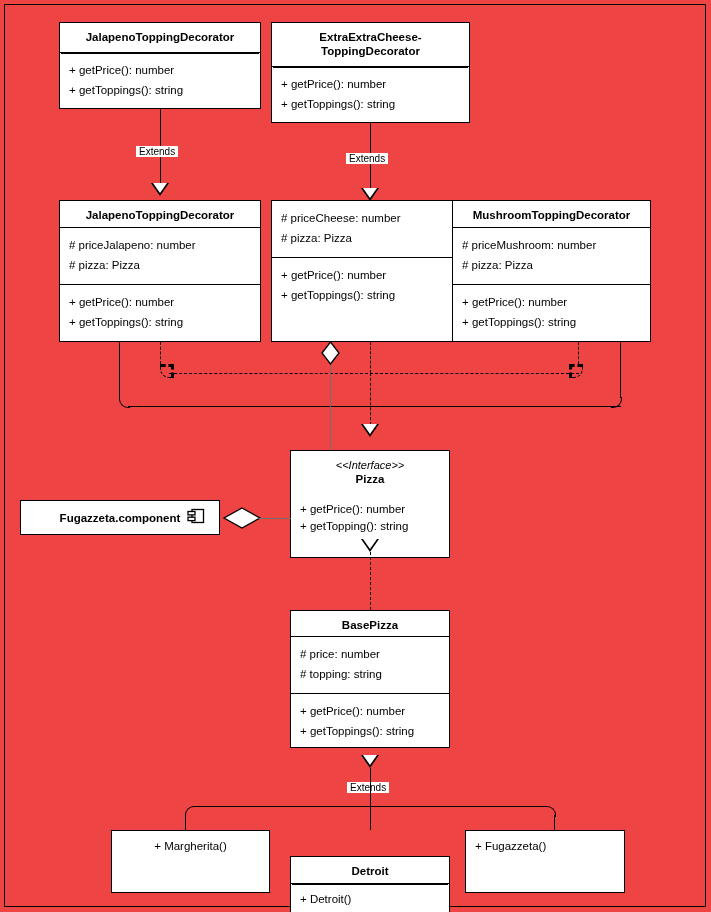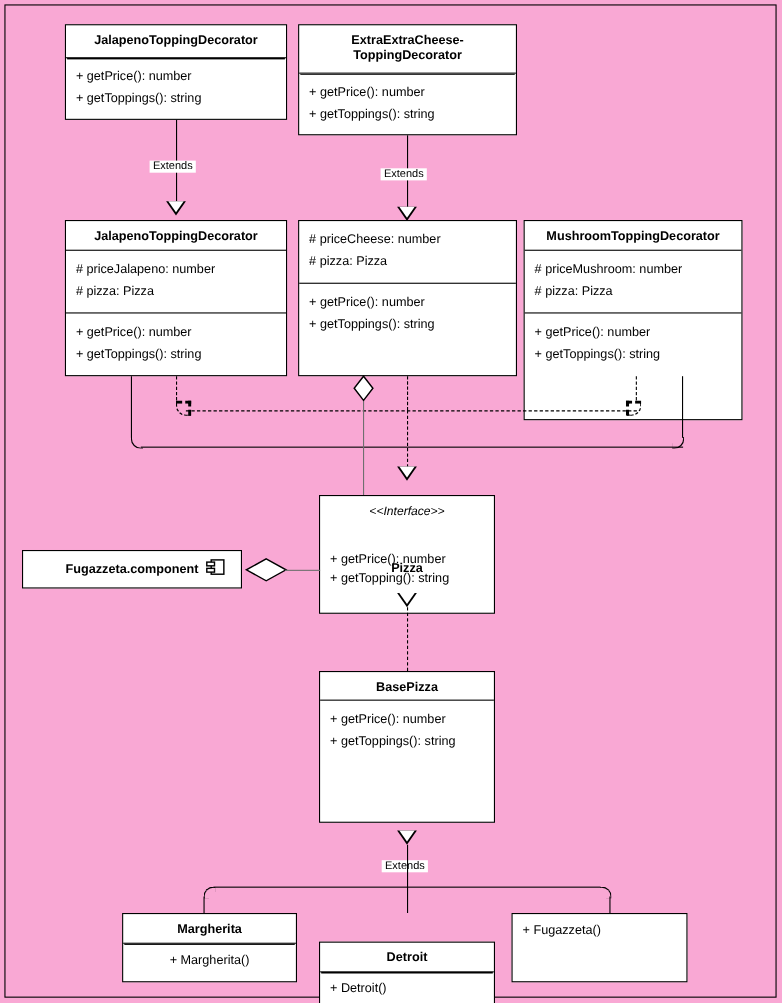--- a/index.html
+++ b/index.html
@@ -1,20 +1,20 @@
 <!DOCTYPE html>
 <html><head>
 <meta charset="utf-8">
 <style>
   html,body{margin:0;padding:0;background:#ffffff;}
   body{font-family:"Liberation Sans",sans-serif;}
   #canvas{
     position:relative;
     width:711px;height:912px;
-    background:#f9a8d4;
+    background:#ef4444;
     overflow:hidden;
   }
   
   #page-border{
     position:absolute;left:4px;top:4px;width:702px;height:903px;
     border:1.5px solid #000;box-sizing:border-box;
   }
   
   .uml-box{
     position:absolute;
@@ -34,21 +34,21 @@
     box-shadow:0 2px 0 -1px #000;
   }
   .uml-header.single-rule{box-shadow:none;}
   .uml-header .stereo{
     display:block;
     font-style:italic;
     font-weight:normal;
     font-size:11px;
     line-height:13px;
   }
-  .uml-header .stereo + .nm{display:block;line-height:14px;margin-top:38px;}
+  .uml-header .stereo + .nm{display:block;line-height:14px;}
   .uml-sect{
     box-sizing:border-box;
     padding:8px 9px 8px 9px;
     font-size:11.5px;
     color:#000;
   }
   .uml-sect.divided{border-bottom:1.5px solid #000;}
   .uml-sect .row{line-height:13px;padding:3px 0 4px 0;white-space:nowrap;}
   .uml-sect.tight{padding:6px 9px 6px 9px;}
   .uml-sect.tight .row{padding:1px 0 1px 0;line-height:15px;}
@@ -154,21 +154,21 @@
     <div class="uml-sect divided">
       <div class="row"># priceCheese: number</div>
       <div class="row"># pizza: Pizza</div>
     </div>
     <div class="uml-sect">
       <div class="row">+ getPrice(): number</div>
       <div class="row">+ getToppings(): string</div>
     </div>
   </div>
 
-  <div class="uml-box" style="left:476px;top:200px;width:199px;height:182px;">
+  <div class="uml-box" style="left:452px;top:200px;width:199px;height:142px;">
     <div class="uml-header single-rule" style="height:27px;">MushroomToppingDecorator</div>
     <div class="uml-sect divided">
       <div class="row"># priceMushroom: number</div>
       <div class="row"># pizza: Pizza</div>
     </div>
     <div class="uml-sect">
       <div class="row">+ getPrice(): number</div>
       <div class="row">+ getToppings(): string</div>
     </div>
   </div>
@@ -226,40 +226,43 @@
   <div class="hline" style="left:259px;top:518px;width:32px;border-top-color:#6f6f6f;border-top-width:1.6px;"></div>
 
   <div class="tri" style="left:361px;top:539px;">
     <div class="outer"></div>
       <div class="inner"></div>
   </div>
   <div class="vdash" style="left:370px;top:552px;height:58px;"></div>
 
   <div class="uml-box" style="left:290px;top:610px;width:160px;height:138px;">
     <div class="uml-header single-rule" style="height:26px;">BasePizza</div>
+    <div class="uml-sect divided">
+      <div class="row"># price: number</div>
+      <div class="row"># topping: string</div>
+    </div>
     <div class="uml-sect">
       <div class="row">+ getPrice(): number</div>
       <div class="row">+ getToppings(): string</div>
     </div>
   </div>
 
   <div class="tri" style="left:361px;top:755px;">
     <div class="outer"></div>
       <div class="inner"></div>
   </div>
   <div class="edge-label" style="left:347px;top:782px;">Extends</div>
   <div class="vline" style="left:370px;top:768px;height:62px;"></div>
   <div class="corner corner-tl" style="left:185px;top:806px;width:10px;height:10px;"></div>
   <div class="hline" style="left:194px;top:806px;width:352px;"></div>
   <div class="corner corner-tr" style="left:545px;top:806px;width:10px;height:10px;"></div>
   <div class="vline" style="left:185px;top:815px;height:15px;"></div>
   <div class="vline" style="left:554px;top:815px;height:15px;"></div>
 
   <div class="uml-box" style="left:111px;top:830px;width:159px;height:63px;">
-    <div class="uml-header" style="height:27px;">Margherita</div>
     <div class="uml-sect" style="padding:7px 9px;text-align:center;">
       <div class="row" style="padding:2px 0;">+ Margherita()</div>
     </div>
   </div>
 
   <div class="uml-box" style="left:290px;top:856px;width:160px;height:63px;">
     <div class="uml-header" style="height:27px;">Detroit</div>
     <div class="uml-sect" style="padding:7px 9px;">
       <div class="row" style="padding:2px 0;">+ Detroit()</div>
     </div>

